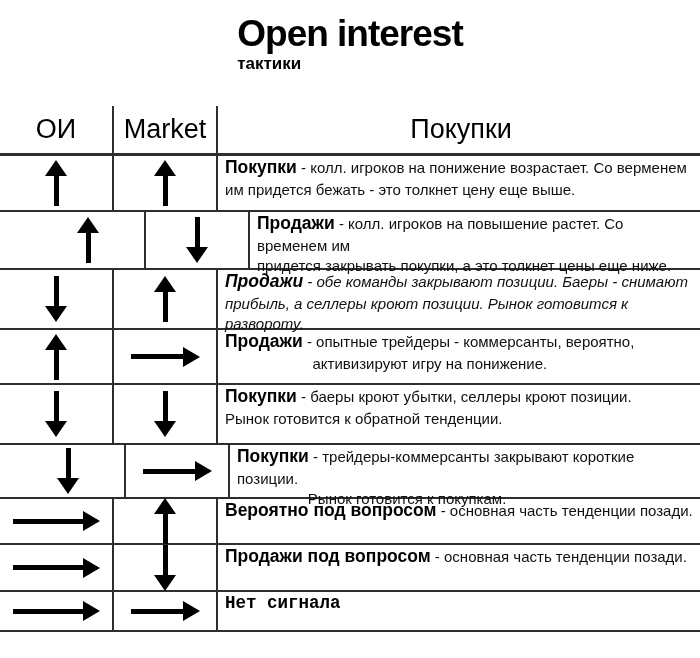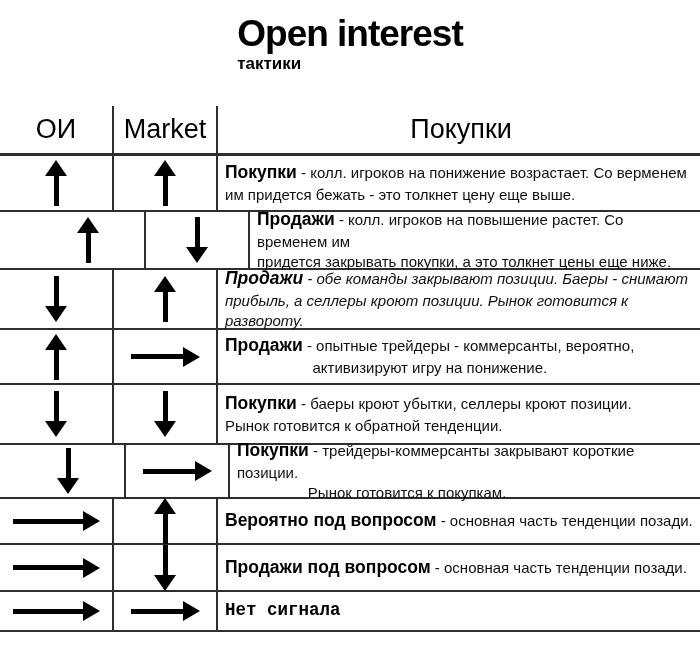--- a/index.html
+++ b/index.html
@@ -60,21 +60,21 @@
     border-right: 2px solid #2e2e2e;
     display: flex; align-items: center; justify-content: center;
   }
   .c2 {
     width: 104px;
     border-right: 2px solid #2e2e2e;
     display: flex; align-items: center; justify-content: center;
   }
   .c3 {
     flex: 1;
-    display: flex; align-items: center;
+    display: flex; align-items: flex-start;
     padding-left: 7px; padding-right: 3px;
   }
   .hcell {
     font-size: 27px;
     color: #000;
     justify-content: center;
     align-items: center;
     display: flex;
   }
 

